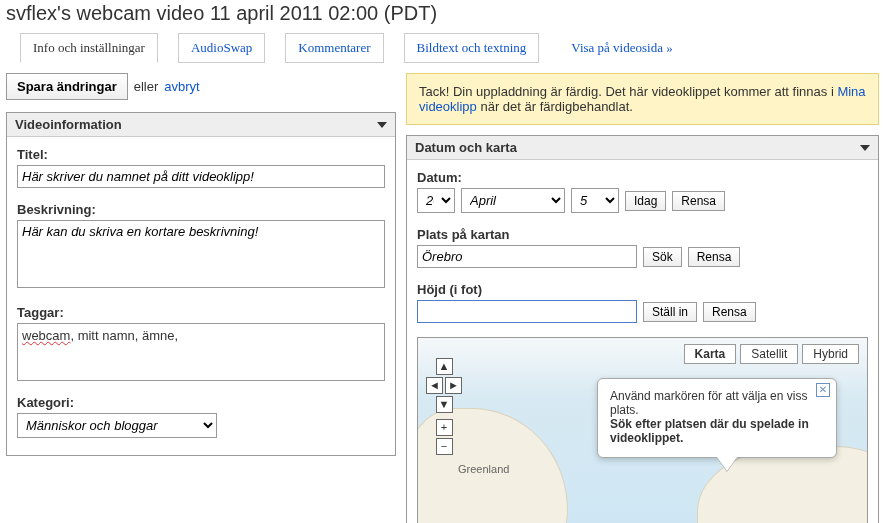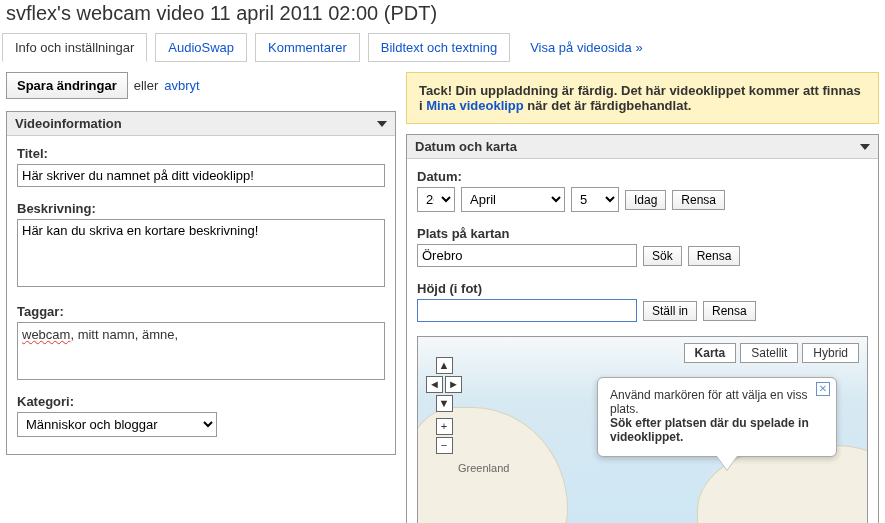--- a/index.html
+++ b/index.html
@@ -12,22 +12,23 @@
   }
   h1.page-title {
     font-size: 20px;
     font-weight: normal;
     color: #333;
     padding: 2px 6px 8px;
   }
   .tabs {
     display: flex;
     align-items: center;
-    gap: 4px;
-    padding: 0 2px;
+    gap: 16px;
+    padding: 0 20px;
+    font-family: Liberation Serif, serif;
   }
   .tab {
     border: 1px solid #ccc;
     padding: 6px 12px;
     font-size: 13px;
     color: #1155cc;
     background: #fff;
     cursor: pointer;
     margin-right: 4px;
   }
@@ -88,30 +89,31 @@
     font-size: 13px;
     margin-bottom: 3px;
     display: block;
   }
   input[type=text], textarea, select {
     border: 1px solid #999;
     padding: 3px 4px;
     font-family: inherit;
     font-size: 13px;
     background: #fff;
+    font-style: italic;
   }
   input.full, textarea.full { width: 100%; }
   textarea.full { height: 68px; resize: none; }
   .field-group { margin-bottom: 14px; }
   .notice {
     background: #fef4c5;
     border: 1px solid #e7d27c;
     padding: 10px 12px;
     margin-bottom: 10px;
-    font-weight: bold;
+    font-weight: normal;
     color: #333;
   }
   .notice a { color: #1155cc; text-decoration: none; }
   .row { display: flex; align-items: center; gap: 6px; }
   .chev {
     width: 0; height: 0;
     border-left: 5px solid transparent;
     border-right: 5px solid transparent;
     border-top: 6px solid #333;
     display: inline-block;

